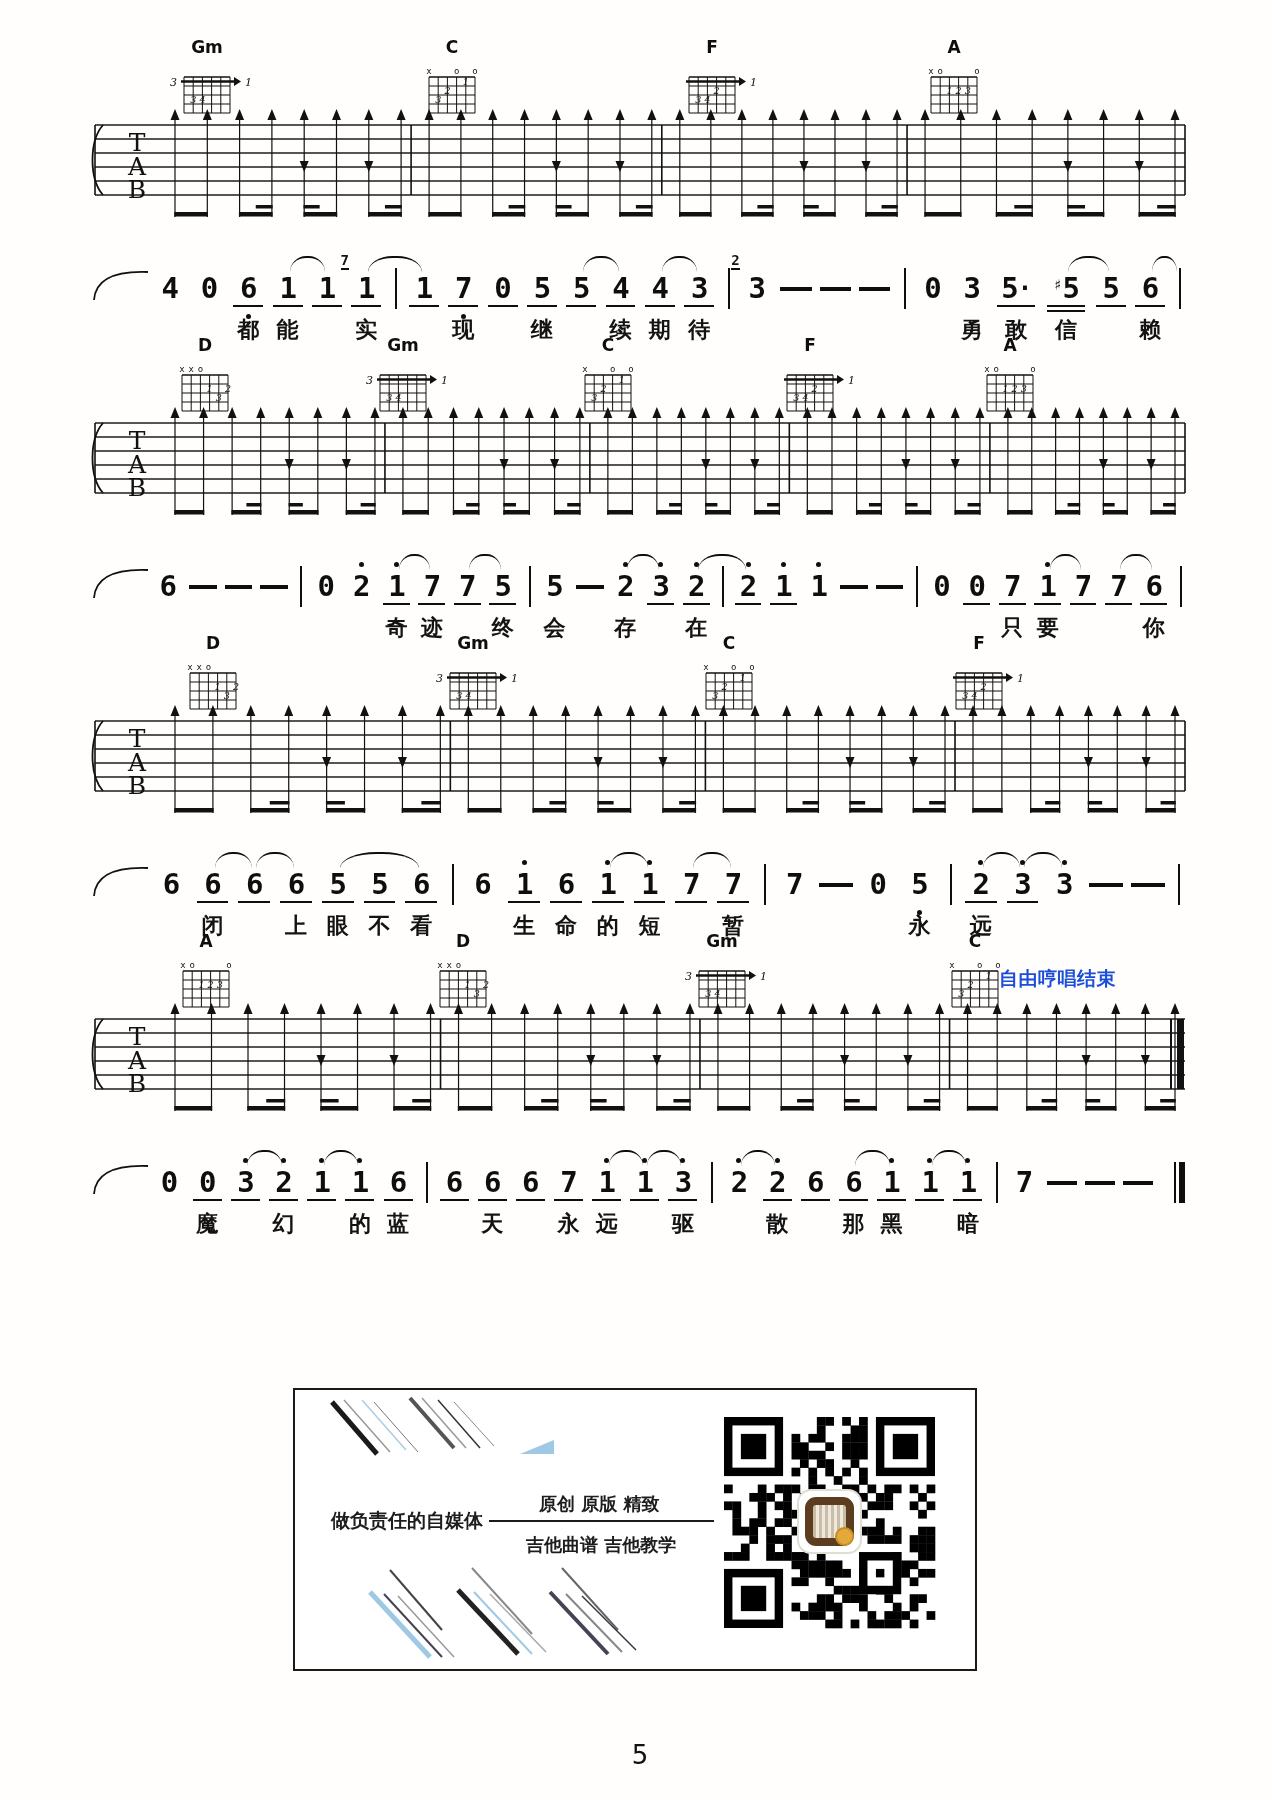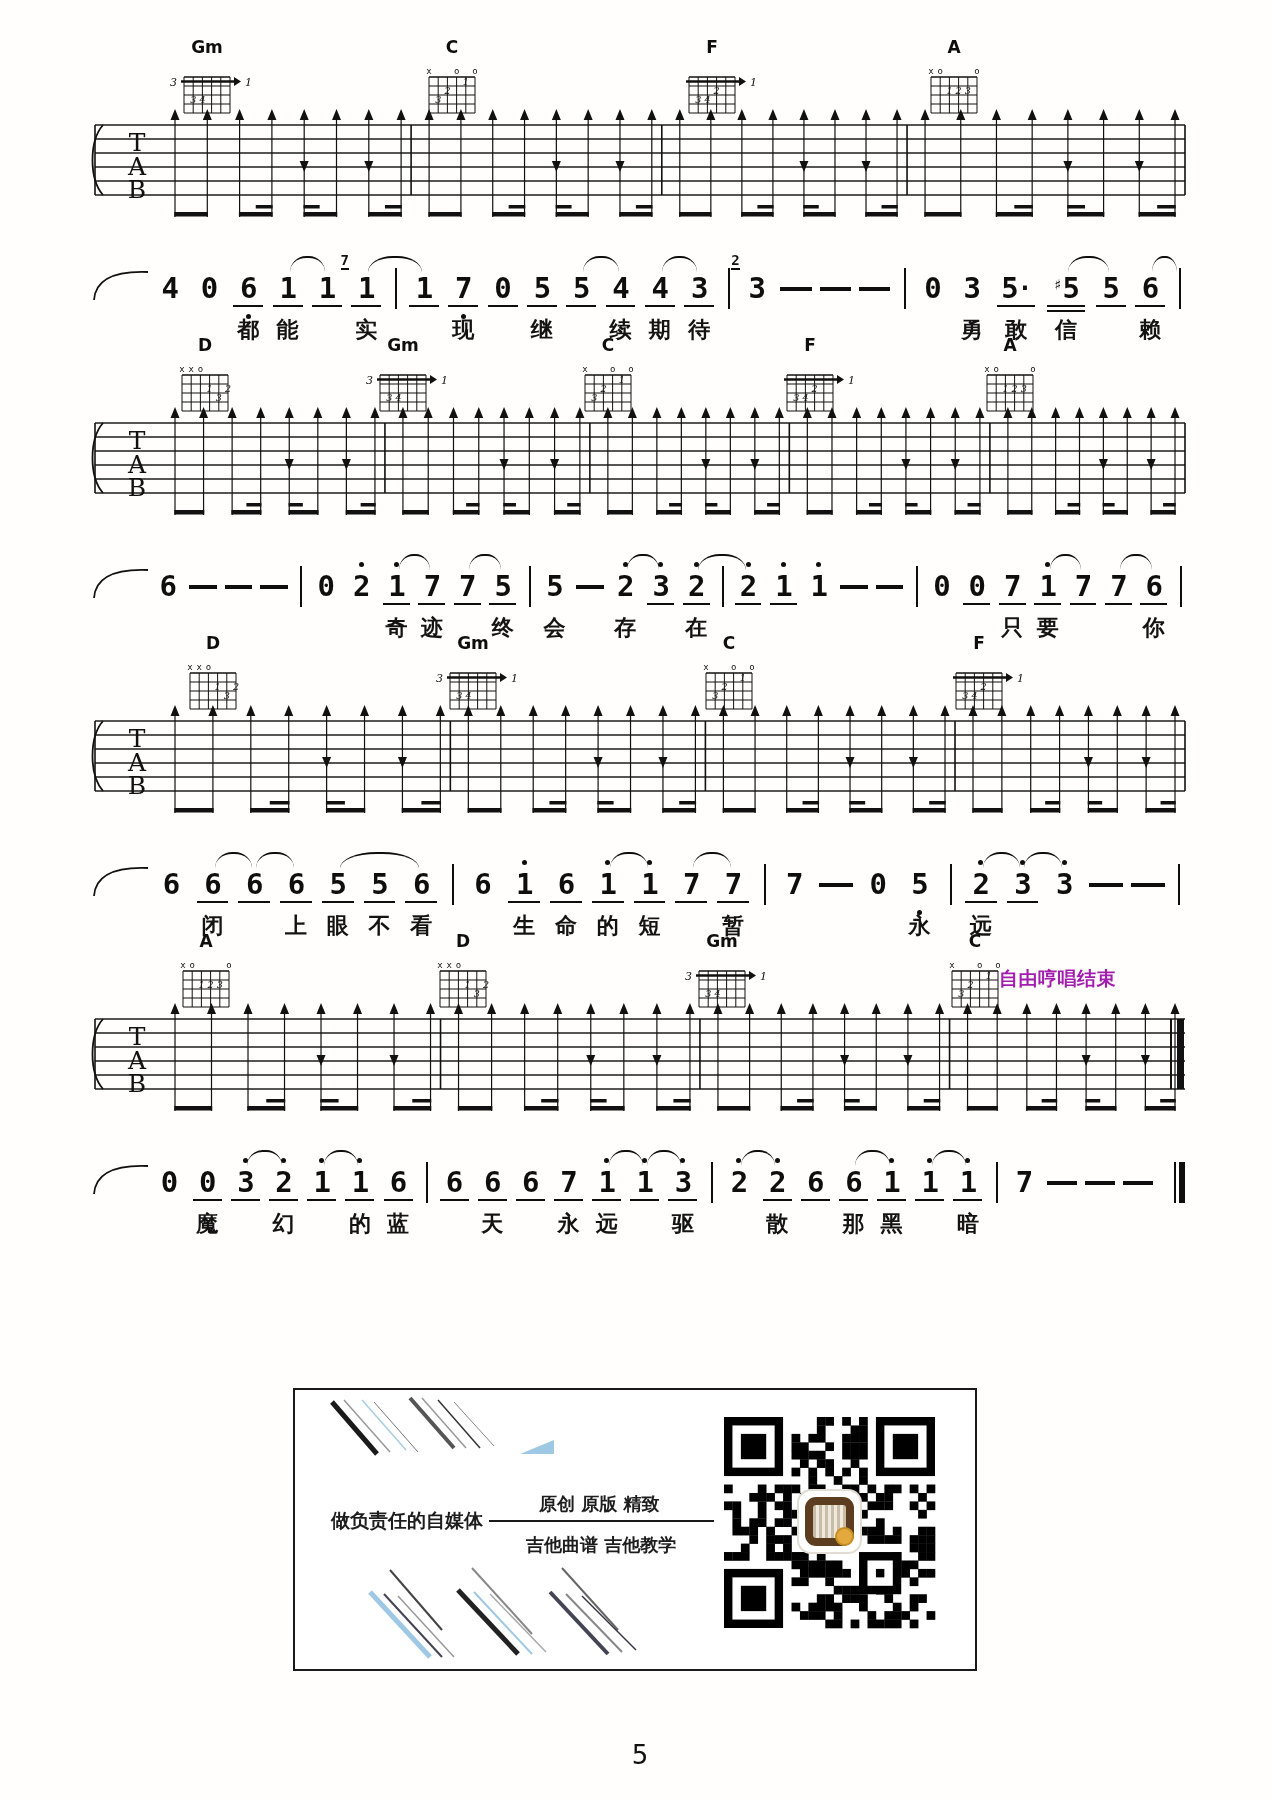--- a/index.html
+++ b/index.html
@@ -17,21 +17,21 @@
   .lodot{position:absolute;bottom:-11px;left:50%;margin-left:-2.5px;width:5px;height:5px;border-radius:50%;background:#0e0e0e;}
   .grace{position:absolute;top:-19px;left:-6px;font-size:14px;font-weight:700;
          font-family:"DejaVu Sans Mono",monospace;border-bottom:2px solid #0e0e0e;line-height:15px;}
   .dashbar{position:absolute;left:4px;right:4px;top:15px;height:3.6px;background:#0e0e0e;}
   .barline{position:absolute;left:50%;top:-4px;width:2px;height:41px;background:#0e0e0e;}
   .endthin{position:absolute;right:12px;top:-4px;width:2px;height:41px;background:#0e0e0e;}
   .endthick{position:absolute;right:3px;top:-4px;width:6px;height:41px;background:#0e0e0e;}
   .arc{position:absolute;height:14px;border-top:2.2px solid #0e0e0e;
        border-radius:55% 55% 0 0 / 120% 120% 0 0;}
   .lyric{position:absolute;font-size:22px;font-weight:600;width:26px;text-align:center;color:#131313;}
-  .annotation{position:absolute;font-size:19px;font-weight:700;color:#a21caf;letter-spacing:0.5px;}
+  .annotation{position:absolute;font-size:19px;font-weight:700;color:#1d4ed8;letter-spacing:0.5px;}
   .footer-box{position:absolute;border:2.5px solid #1a1a1a;background:#fff;}
   .footer-text{position:absolute;font-weight:600;color:#1d1d1d;white-space:nowrap;}
   .divider{position:absolute;height:2px;background:#1a1a1a;}
   .qr-logo{position:absolute;background:#fff;border-radius:12px;box-shadow:0 0 0 2px #e2ddd4;}
   .qr-logo-inner{position:absolute;left:6px;top:6px;width:49px;height:49px;border-radius:11px;
       background:repeating-linear-gradient(90deg,#c9bda8 0 3px,#efe9dd 3px 6px);
       border:8px solid #5d3d1f;box-sizing:border-box;}
   .qr-logo-coin{position:absolute;left:36px;top:36px;width:19px;height:19px;border-radius:50%;
       background:#e4a93c;border:2px solid #c78f22;box-sizing:border-box;}
   .page-number{position:absolute;font-size:26px;color:#111;width:60px;text-align:center;}

